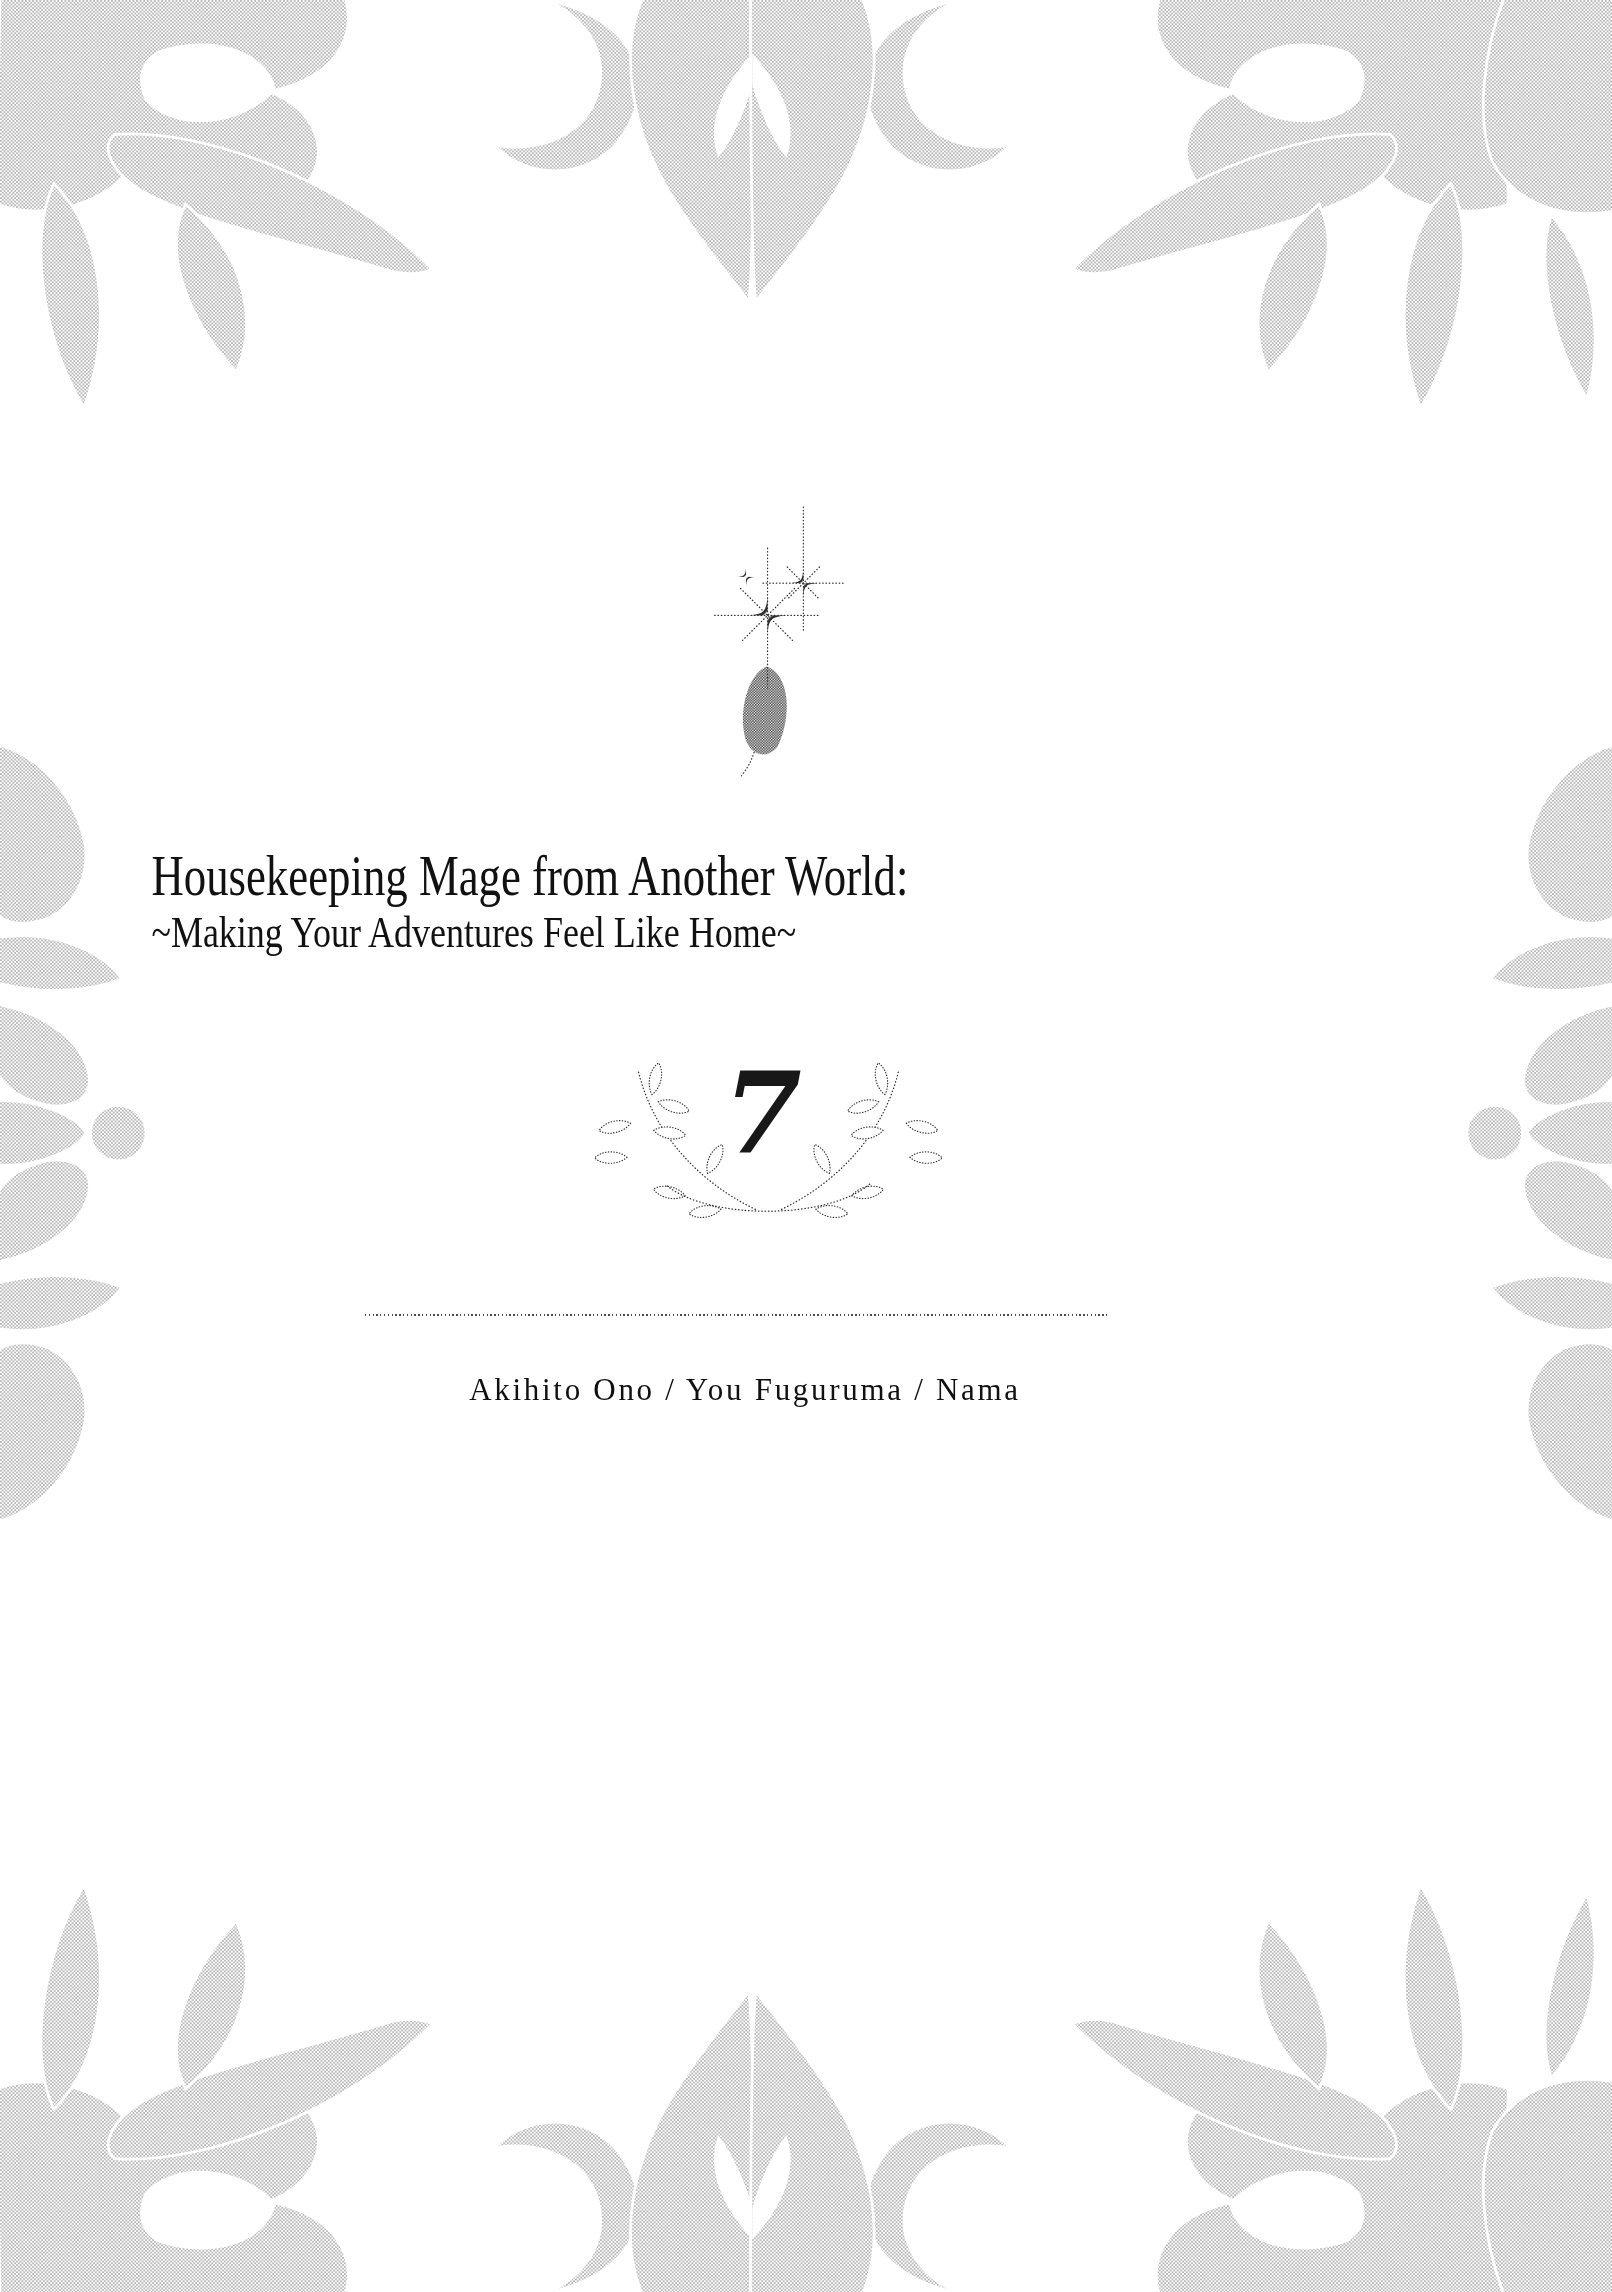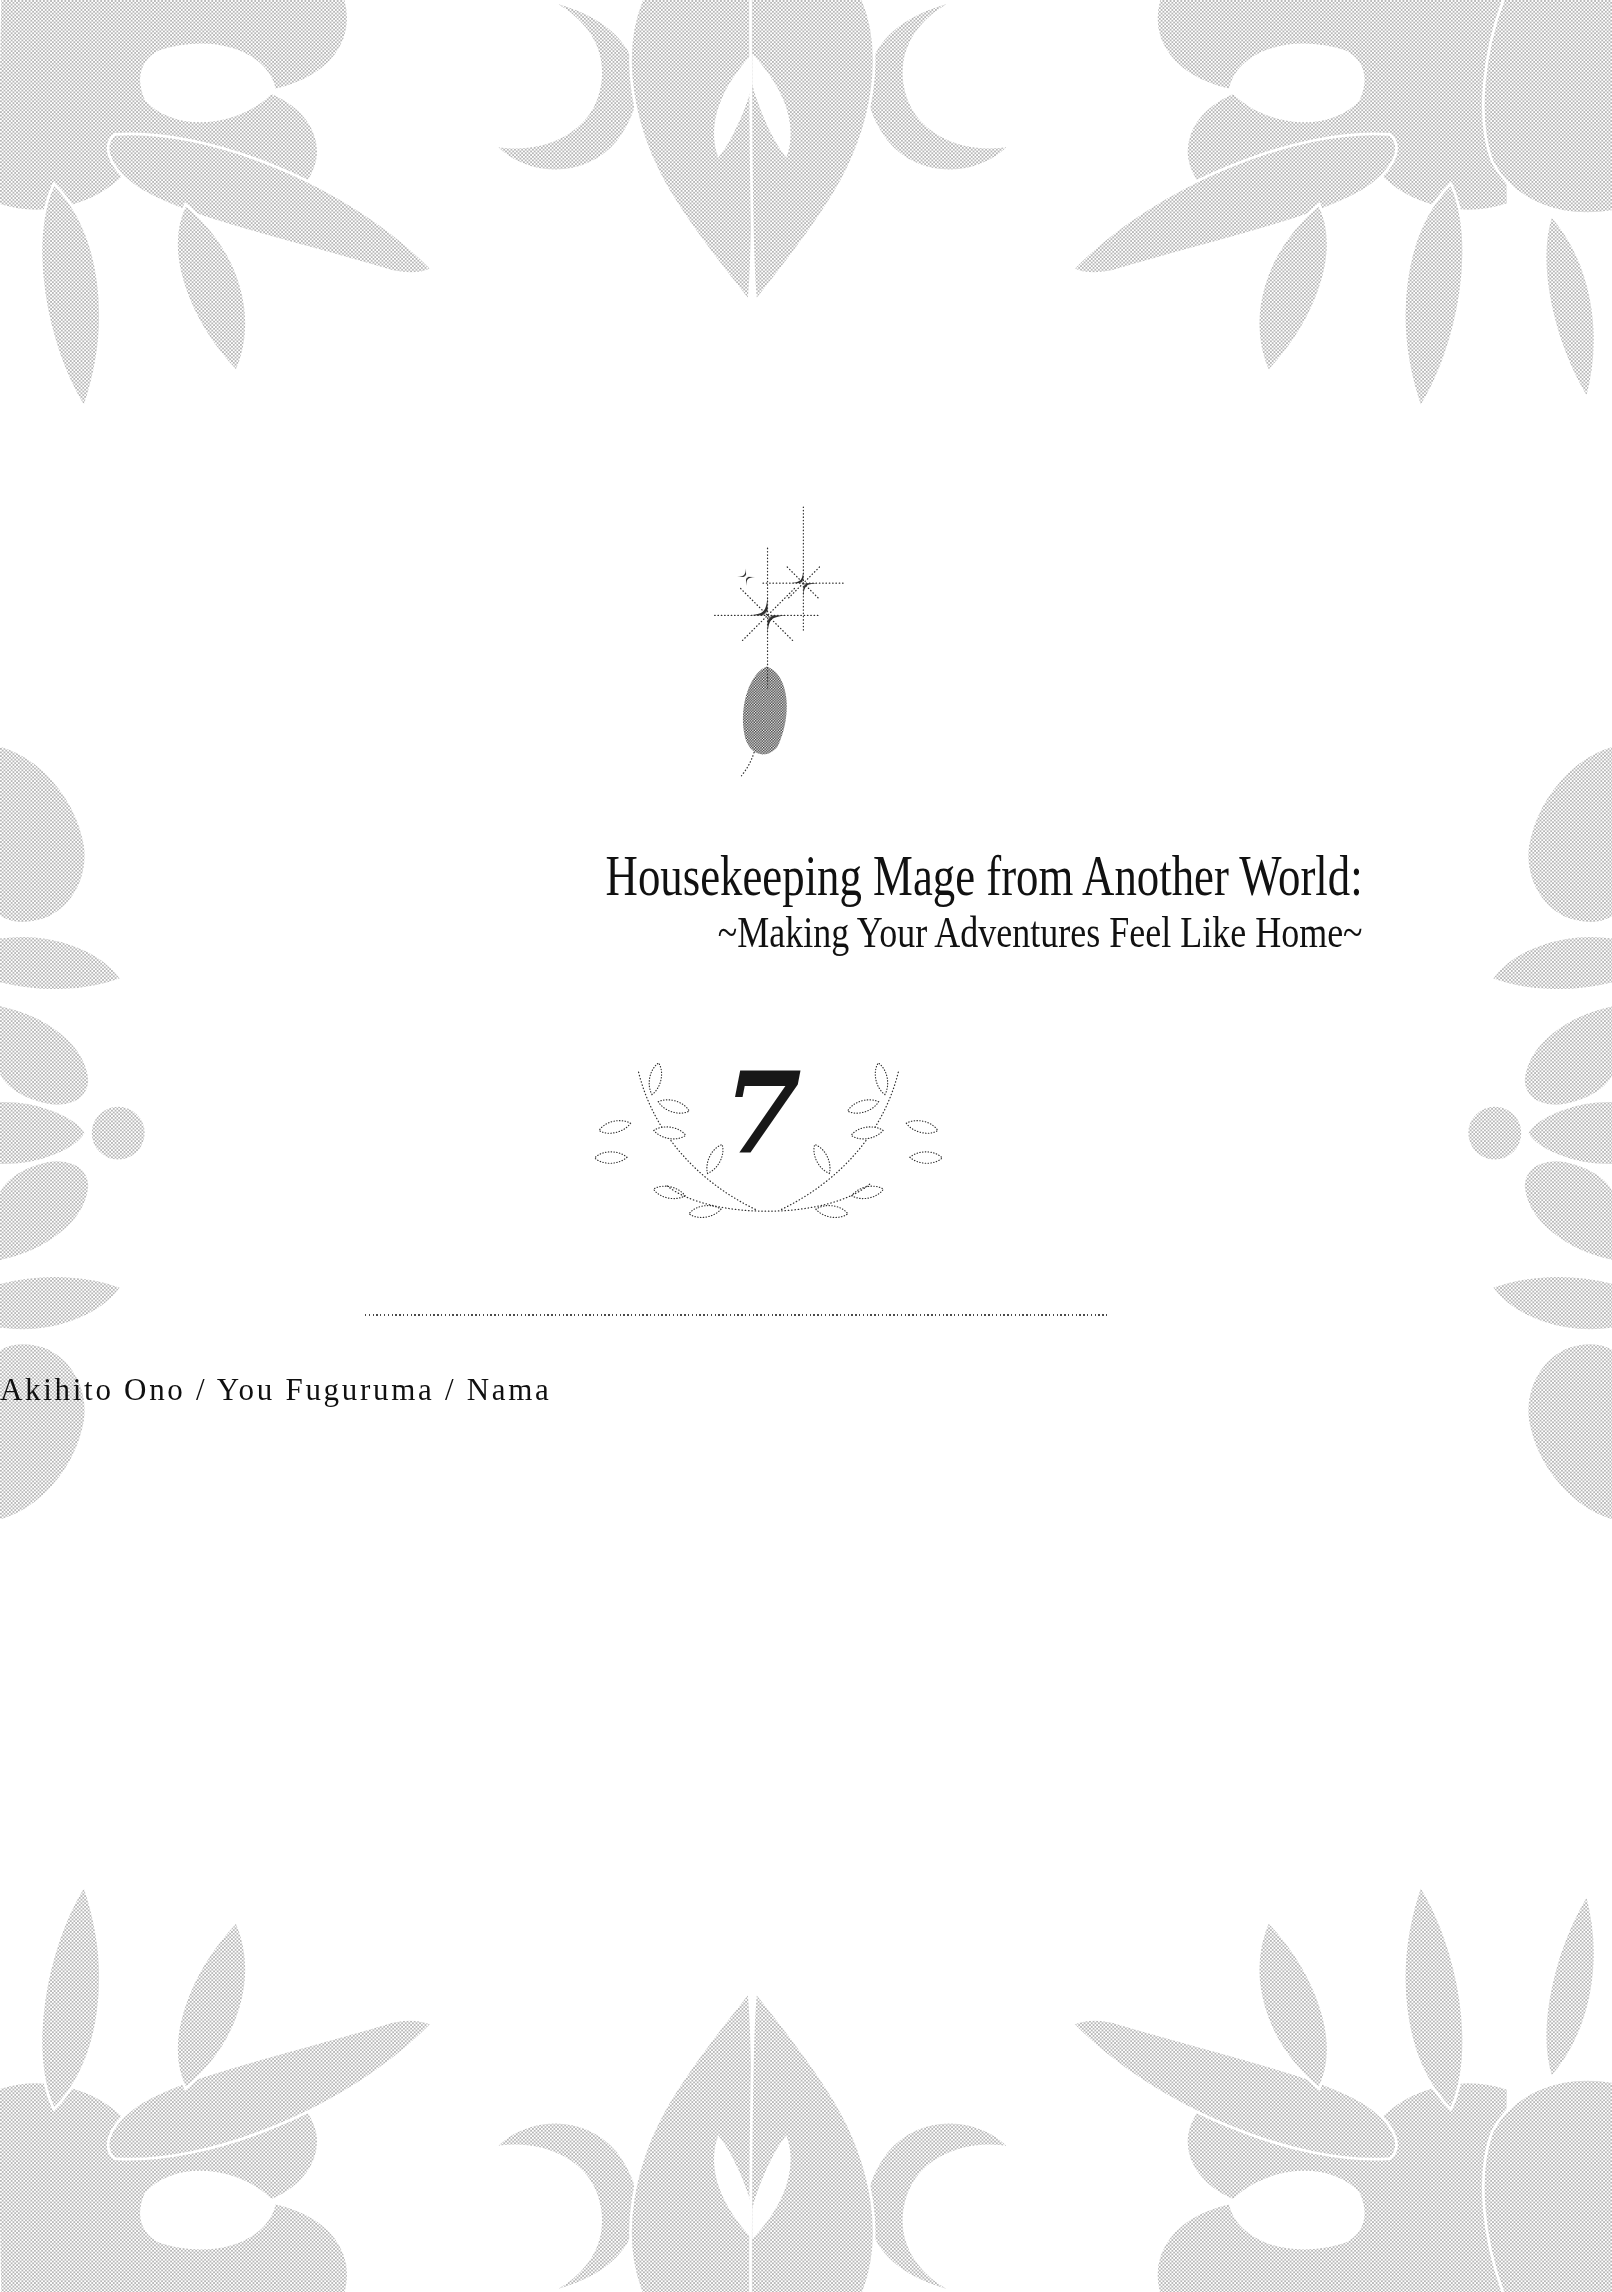--- a/index.html
+++ b/index.html
@@ -6,34 +6,34 @@
   body{width:1613px;height:2293px;position:relative;overflow:hidden;
        font-family:"Liberation Serif", serif;color:#141414;}
   .layer{position:absolute;inset:0;}
   svg{display:block;}
   .orn{fill:url(#ht);stroke:#ffffff;stroke-width:3;}
   .hole{fill:#ffffff;stroke:none;}
   .dot{stroke:#2f2f2f;stroke-width:1.4;stroke-dasharray:0.5 3.2;stroke-linecap:round;fill:none;}
   .wdot{stroke:#2f2f2f;stroke-width:1.3;stroke-dasharray:0.5 2.6;stroke-linecap:round;fill:#ffffff;}
   .starfill{fill:url(#htd);stroke:none;}
 
-  .title-block{position:absolute;left:0;top:847px;width:1514px;text-align:right;}
+  .title-block{position:absolute;left:0;top:847px;width:1514px;text-align:left;}
   .title-line1{font-size:56px;line-height:1.05;white-space:nowrap;
                transform:scaleX(0.80);color:#111;}
   .title-line2{font-size:45px;line-height:1.1;white-space:nowrap;margin-top:1.8px;
                transform:scaleX(0.80);color:#111;}
 
   .volume-number{position:absolute;left:673px;top:1050px;width:179px;height:125px;
                  text-align:center;line-height:125px;font-size:113px;font-style:italic;
                  font-weight:bold;font-family:"DejaVu Serif", serif;color:#181818;}
 
   .divider{position:absolute;left:365px;top:1314px;width:743px;height:1.8px;
            background:repeating-linear-gradient(90deg,#4a4a4a 0 1.3px,transparent 1.3px 3.8px);}
 
-  .credits{position:absolute;left:0;top:1372px;width:1490px;text-align:left;
+  .credits{position:absolute;left:0;top:1372px;width:1490px;text-align:center;
            font-size:31px;letter-spacing:2.7px;white-space:nowrap;color:#101010;}
 </style>
 </head>
 <body>
 
 <div class="layer">
 <svg width="1613" height="2293" viewBox="0 0 1801 2560" xmlns="http://www.w3.org/2000/svg">
   <defs>
     <pattern id="ht" width="4" height="4" patternUnits="userSpaceOnUse">
       <rect width="4" height="4" fill="#ffffff"></rect>

